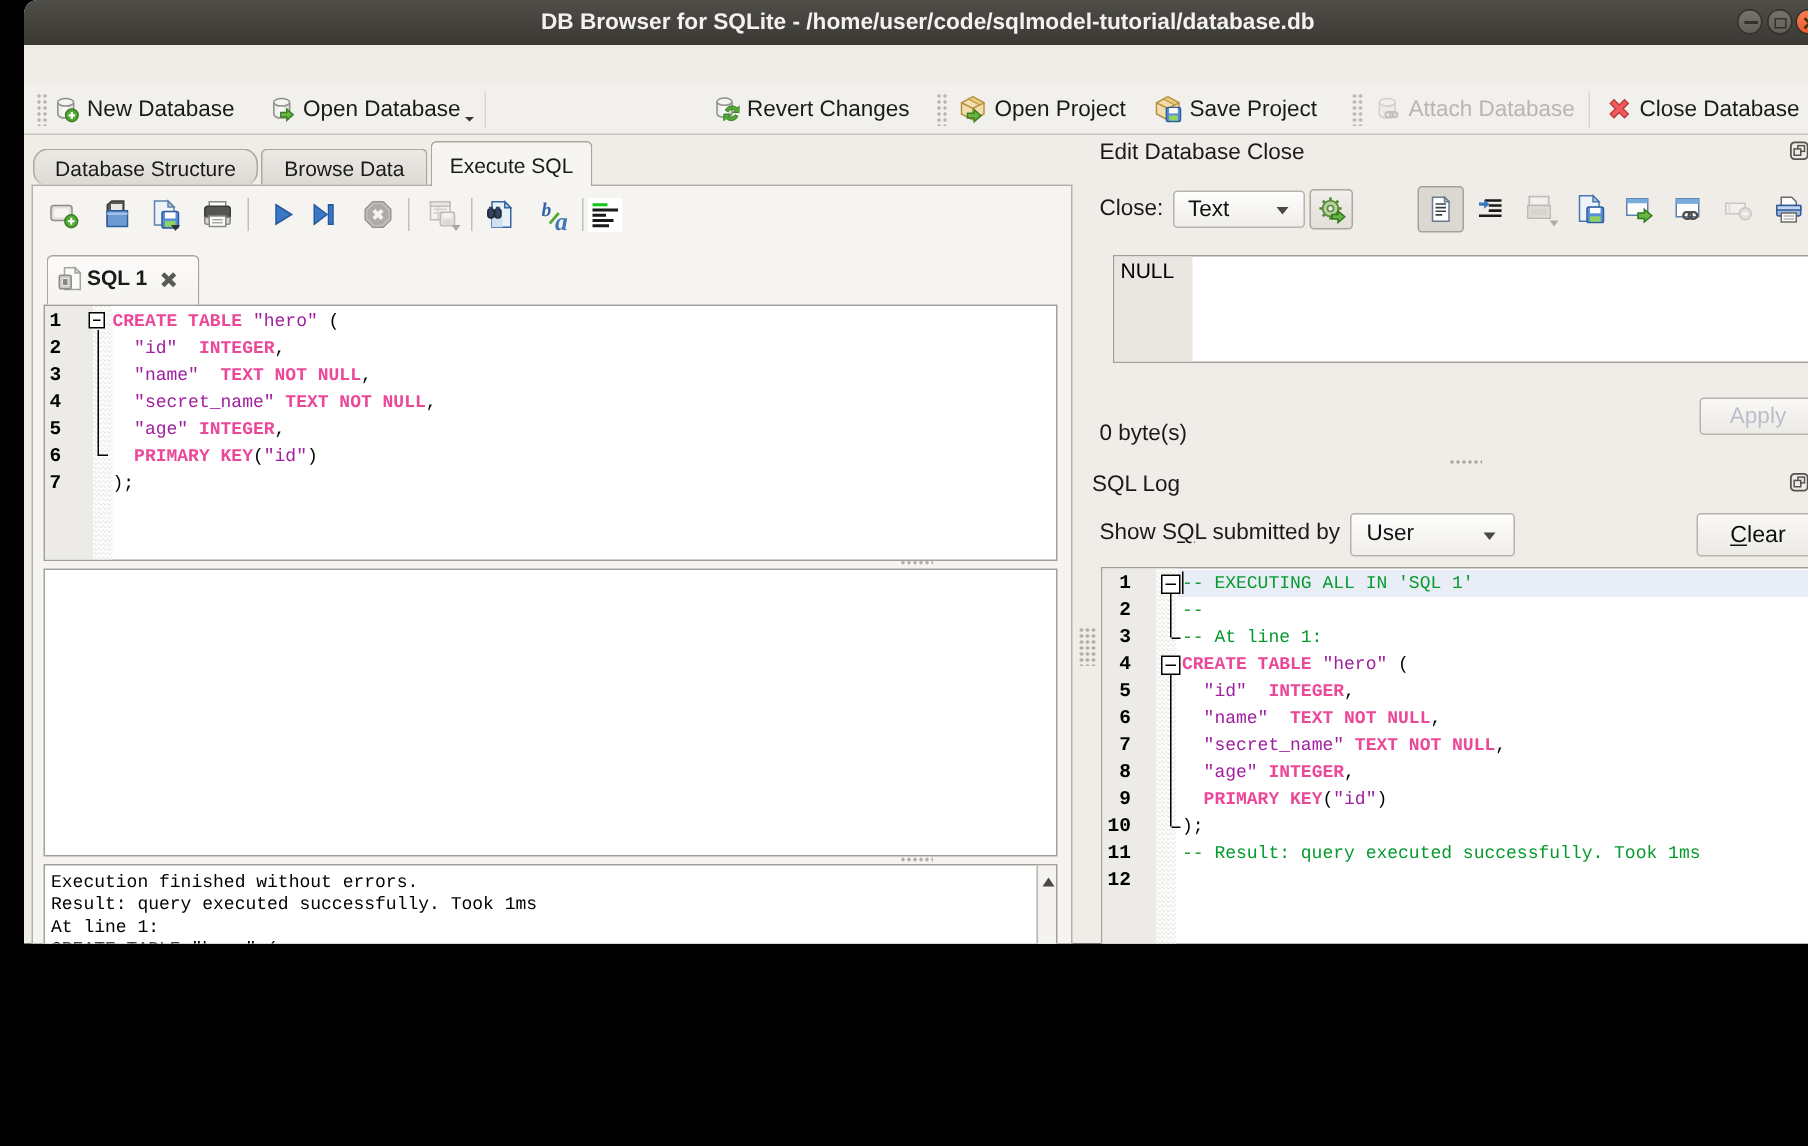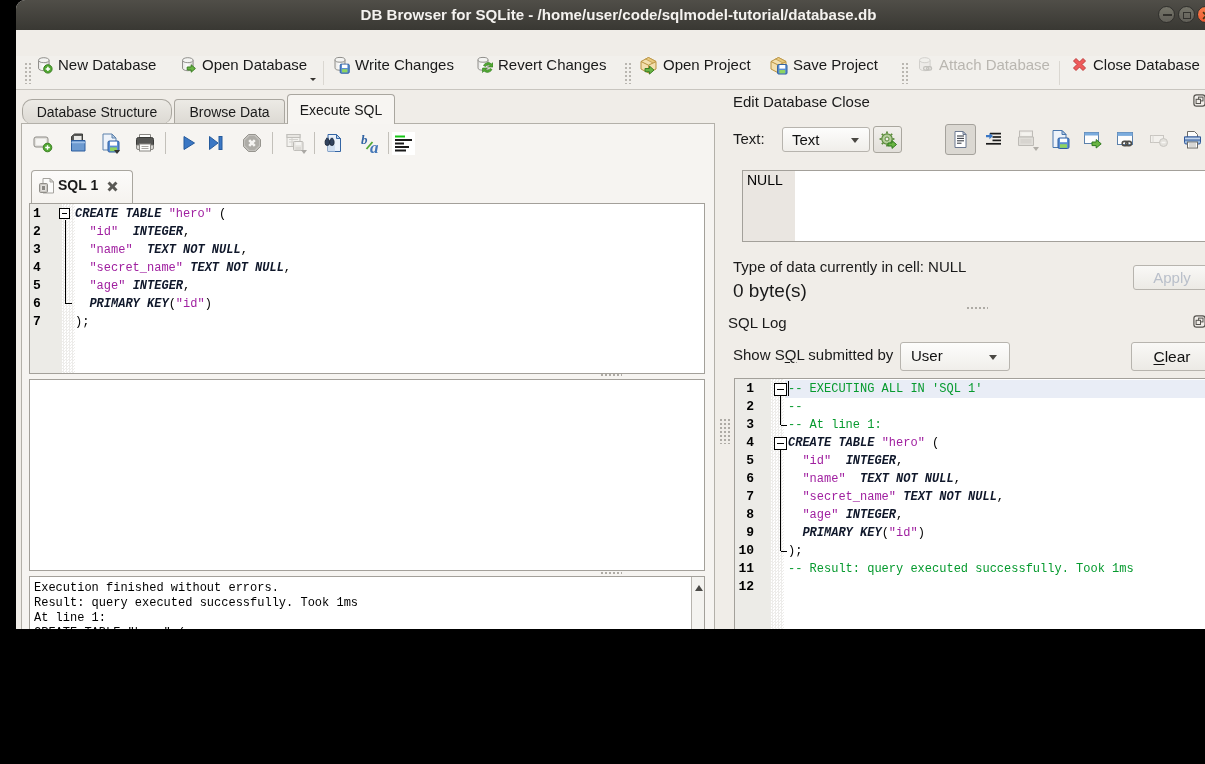--- a/index.html
+++ b/index.html
@@ -24,21 +24,21 @@
 #btn-close::after { content:"✕"; position:absolute; left:3.2px; top:0.8px; color:#46320f; font-size:12.5px; font-weight:bold; }
 
 
 #menubar { position:absolute; left:0; top:30px; width:1205px; height:26px; background:#f2f0ec; }
 #menubar span { position:absolute; top:4px; font-size:14px; color:#111; }
 u.mn { text-decoration:underline; text-underline-offset:2px; }
 
 
 #toolbar { position:absolute; left:0; top:56px; width:1205px; height:34px;
   background:#f2f0ec; border-bottom:1px solid #c8c5bf; }
-.tb-item { position:absolute; top:0; height:33px; display:flex; 
+.tb-item { position:absolute; top:0; height:33px; display:flex; align-items:center;
   font-size:15px; color:#1a1a1a; }
 .tb-item svg { margin-right:5px; }
 .tb-grip { position:absolute; top:6px; width:8px; height:22px;
   background-image:radial-gradient(circle, #b9b6b0 1px, transparent 1.2px);
   background-size:4px 4px; }
 .disab { color:#b9b6b0; }
 
 
 .tab { position:absolute; font-size:14px; color:#1a1a1a; text-align:center;
   border:1px solid #a9a69f; border-bottom:none; border-radius:4px 4px 0 0;
@@ -64,21 +64,21 @@
 #results { left:7px; top:255px; width:676px; height:192px; }
 #logbox  { left:7px; top:452px; width:676px; height:152px; overflow:hidden; }
 
 .gutter { position:absolute; left:0; top:0; bottom:0; width:32px; background:#ecebe7; }
 .foldm  { position:absolute; left:32px; top:0; bottom:0; width:13px;
   background:repeating-conic-gradient(#edecea 0% 25%, #ffffff 0% 50%) 0 0/3px 3px; }
 .lnum { position:absolute; font-family:"Liberation Mono", monospace; font-size:13px;
   line-height:18px; font-weight:bold; color:#000; }
 .codeline { position:absolute; left:45px; font-family:"Liberation Mono", monospace;
   font-size:12px; line-height:18px; white-space:pre; color:#000; }
-.kw { color:#0f172a; font-weight:bold;font-style:italic; }
+.kw { color:#ec4899; font-weight:bold; }
 .idq { color:#a020a0; }
 .cmt { color:#069a2e; }
 
 
 .spl { position:absolute; width:22px; height:4px;
   background-image:radial-gradient(circle, #aeaba5 1px, transparent 1.2px);
   background-size:4px 4px; }
 
 #logtext { position:absolute; left:4px; top:4px; font-family:"Liberation Mono", monospace;
   font-size:12px; line-height:15px; white-space:pre; color:#000; }
@@ -136,29 +136,20 @@
     <div class="tb-item" style="left:163px" id="tb-open">
       <svg width="18" height="18" viewBox="0 0 18 18">
         <path d="M3.5 4.2 v8 a5.3 2.5 0 0 0 10.6 0 v-8" fill="url(#cyl)" stroke="#908f8b"></path>
         <ellipse cx="8.8" cy="4.2" rx="5.3" ry="2.5" fill="#f4f4f2" stroke="#908f8b"></ellipse>
         <path d="M8.2 11 h4 v-2.2 l4.2 3.7 -4.2 3.7 v-2.2 h-4 z" fill="#6ab544" stroke="#3c7f24"></path>
         </svg>
       Open Database</div>
     <div style="position:absolute;left:294px;top:22px;width:0;height:0;border-left:3px solid transparent;border-right:3px solid transparent;border-top:3.5px solid #35332f;"></div>
     <div style="position:absolute;left:307px;top:5px;width:1px;height:24px;background:#dad7d1;"></div>
     <div style="position:absolute;left:1043px;top:5px;width:1px;height:24px;background:#dad7d1;"></div>
-    <div class="tb-item" style="left:316px" id="tb-write">
-      <svg width="18" height="18" viewBox="0 0 18 18">
-        <path d="M3 3.8 v8 a5 2.4 0 0 0 10 0 v-8" fill="url(#cyl)" stroke="#908f8b"></path>
-        <ellipse cx="8" cy="3.8" rx="5" ry="2.4" fill="#f4f4f2" stroke="#908f8b"></ellipse>
-        <rect x="8.2" y="8.2" width="9" height="9" rx="1" fill="#5b8fd4" stroke="#2c5d9e"></rect>
-        <rect x="10" y="8.6" width="5.4" height="3.4" fill="#fff"></rect>
-        <rect x="10" y="13.2" width="5.4" height="3.2" fill="#8fd460"></rect>
-        </svg>
-      Write Changes</div>
     <div class="tb-item" style="left:459px" id="tb-revert">
       <svg width="18" height="18" viewBox="0 0 18 18">
         <path d="M3 3.8 v8 a5 2.4 0 0 0 10 0 v-8" fill="url(#cyl)" stroke="#908f8b"></path>
         <ellipse cx="8" cy="3.8" rx="5" ry="2.4" fill="#f4f4f2" stroke="#908f8b"></ellipse>
         <path d="M8.5 9.5 a5 5 0 0 1 8 -1.5 l1.5 -1.5 v4.5 h-4.5 l1.5-1.5 a3 3 0 0 0 -4.5 1z" fill="#52a933" stroke="#2f7a1d" stroke-width="0.6"></path>
         <path d="M17 13.5 a5 5 0 0 1 -8 1.5 l-1.5 1.5 v-4.5 h4.5 l-1.5 1.5 a3 3 0 0 0 4.5 -1z" fill="#52a933" stroke="#2f7a1d" stroke-width="0.6"></path>
         </svg>
       Revert Changes</div>
     <div class="tb-grip" style="left:608px"></div>
     <div class="tb-item" style="left:623px" id="tb-openproj">
@@ -346,21 +337,21 @@
     <svg style="position:absolute; left:472px; top:4px;" width="13" height="13" viewBox="0 0 13 13">
       <rect x="0.9" y="0.9" width="11.2" height="11.2" rx="2.6" fill="none" stroke="#55534e" stroke-width="1.2"></rect>
       <rect x="5.6" y="3.1" width="4.4" height="3.8" fill="none" stroke="#55534e" stroke-width="1"></rect>
       <rect x="3.1" y="5.3" width="4.4" height="4.2" fill="#f0ede8" stroke="#55534e" stroke-width="1"></rect>
       </svg>
     <svg style="position:absolute; left:487px; top:4px;" width="13" height="13" viewBox="0 0 13 13">
       <rect x="0.8" y="0.8" width="11.4" height="11.4" rx="2.4" fill="none" stroke="#55534e" stroke-width="1.3"></rect>
       <path d="M3.4 3.4 L9.6 9.6 M9.6 3.4 L3.4 9.6" stroke="#55534e" stroke-width="1.8"></path>
       </svg>
 
-    <div class="dock-title" style="left:12px; top:40px; font-size:15px;">Text:</div>
+    <div class="dock-title" style="left:12px; top:40px; font-size:15px;">Close:</div>
     <div class="combo" style="left:61px; top:37px; width:88px; height:25px;">
       <span style="position:absolute; left:9px; top:3px; font-size:15px;">Text</span>
       <div class="combo-arrow" style="right:10px; top:10px;"></div>
     </div>
     <div class="btn" style="left:152px; top:36px; width:29px; height:27px; background:linear-gradient(#f2f0ec,#e2dfda); border-color:#aaa79f;">
       <svg style="margin-top:3px" width="20" height="20" viewBox="0 0 20 20">
         <circle cx="9" cy="9" r="5.2" fill="#b6cf9d" stroke="#5a8a3a" stroke-width="1.2"></circle>
         <circle cx="9" cy="9" r="2" fill="#f0ede8" stroke="#5a8a3a"></circle>
         <g stroke="#5a8a3a" stroke-width="1.8">
             <line x1="9" y1="1.6" x2="9" y2="3.6"></line>
@@ -433,22 +424,21 @@
       <rect x="2.5" y="8" width="16" height="3" fill="#c3d6ec" stroke="#30589a"></rect>
       <rect x="5.5" y="13" width="10" height="6" fill="#fdfdfc" stroke="#6b6a66"></rect>
       <line x1="7" y1="15" x2="14" y2="15" stroke="#b5b3ae"></line>
       <line x1="7" y1="17" x2="14" y2="17" stroke="#b5b3ae"></line>
       </svg>
 
     <div style="position:absolute; left:21px; top:80px; width:469px; height:72px; background:#fff; border:1px solid #a3a09a;">
       <div style="position:absolute; left:0; top:0; bottom:0; width:52px; background:#eae6e1;"></div>
       <div style="position:absolute; left:4px; top:1px; font-size:14px; color:#000;">NULL</div>
     </div>
-    <div class="dock-title" style="left:12px; top:168px; font-size:15px;">Type of data currently in cell: NULL</div>
-    <div class="dock-title" style="left:12px; top:190px; font-size:19px;">0 byte(s)</div>
+    <div class="dock-title" style="left:12px; top:190px; font-size:15px;">0 byte(s)</div>
     <div class="btn" style="left:412px; top:175px; width:78px; height:25px; color:#b9bfca; line-height:24px; font-size:15px;">Apply</div>
 
     <div class="spl" style="left:245px; top:216px;"></div>
 
     <div class="dock-title" style="left:7px; top:224px;">SQL Log</div>
     <svg style="position:absolute; left:472px; top:225px;" width="13" height="13" viewBox="0 0 13 13">
       <rect x="0.9" y="0.9" width="11.2" height="11.2" rx="2.6" fill="none" stroke="#55534e" stroke-width="1.2"></rect>
       <rect x="5.6" y="3.1" width="4.4" height="3.8" fill="none" stroke="#55534e" stroke-width="1"></rect>
       <rect x="3.1" y="5.3" width="4.4" height="4.2" fill="#f0ede8" stroke="#55534e" stroke-width="1"></rect>
       </svg>

